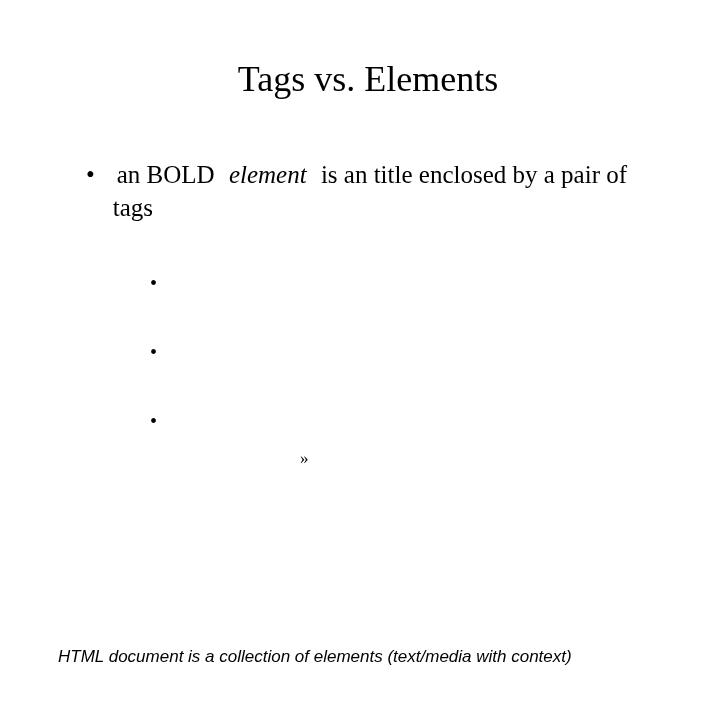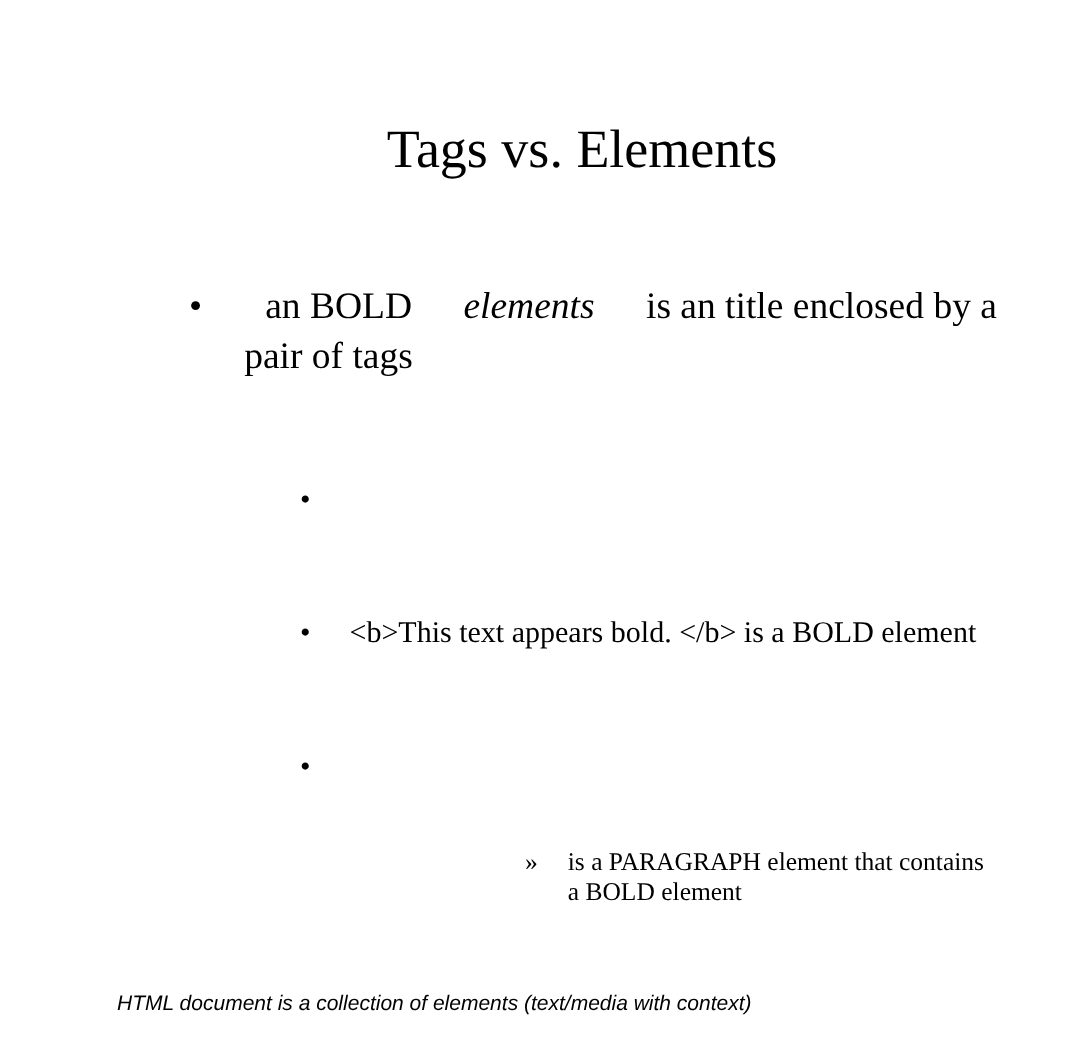--- a/index.html
+++ b/index.html
@@ -1,15 +1,15 @@
 <!DOCTYPE html>
 <html><head>
 <meta charset="utf-8">
 <style>
-  * { margin: 14px; padding: 0; box-sizing: border-box; }
+  * { margin: 4px; padding: 0; box-sizing: border-box; }
   body {
     width: 720px;
     height: 703px;
     background: #ffffff;
     font-family: "Times New Roman", Times, serif;
     color: #000000;
     position: relative;
     padding: 40px 50px;
   }
   .title {
@@ -54,49 +54,47 @@
   .subsub .arrow {
     margin-right: 6px;
   }
   .footer {
     position: absolute;
     left: 50px;
     right: 50px;
     bottom: 40px;
     font-family: Arial, Helvetica, sans-serif;
     font-style: italic;
-    font-size: 14px;
+    font-size: 17px;
     line-height: 1.25;
     padding-left: 0;
     text-indent: -34px;
     margin-left: 34px;
   }
 </style>
 </head>
 <body>
 
 <h1 class="title">Tags vs. Elements</h1>
 
 <div class="main-bullet">
   <span class="dot">•</span>
   <span class="content">
-    <span>an BOLD </span><span class="italic">elements</span><span> is an title enclosed by a pair of tags</span>
+    <span>an BOLD </span><span class="italic">element</span><span> is an title enclosed by a pair of tags</span>
   </span>
 </div>
 
 <div class="sub-bullets">
   <div class="sub-bullet">
     <span class="dot">•</span>
   </div>
   <div class="sub-bullet">
     <span class="dot">•</span>
-    <span class="content">&lt;b&gt;This text appears bold. &lt;/b&gt; is a BOLD element</span>
   </div>
   <div class="sub-bullet last-sub">
     <span class="dot">•</span>
   </div>
   <div class="subsub">
     <span class="arrow">»</span>
-    <span>is a PARAGRAPH element that contains a BOLD element</span>
   </div>
 </div>
 
 <div class="footer">HTML document is a collection of elements (text/media with context)</div>
 
 </body></html>

